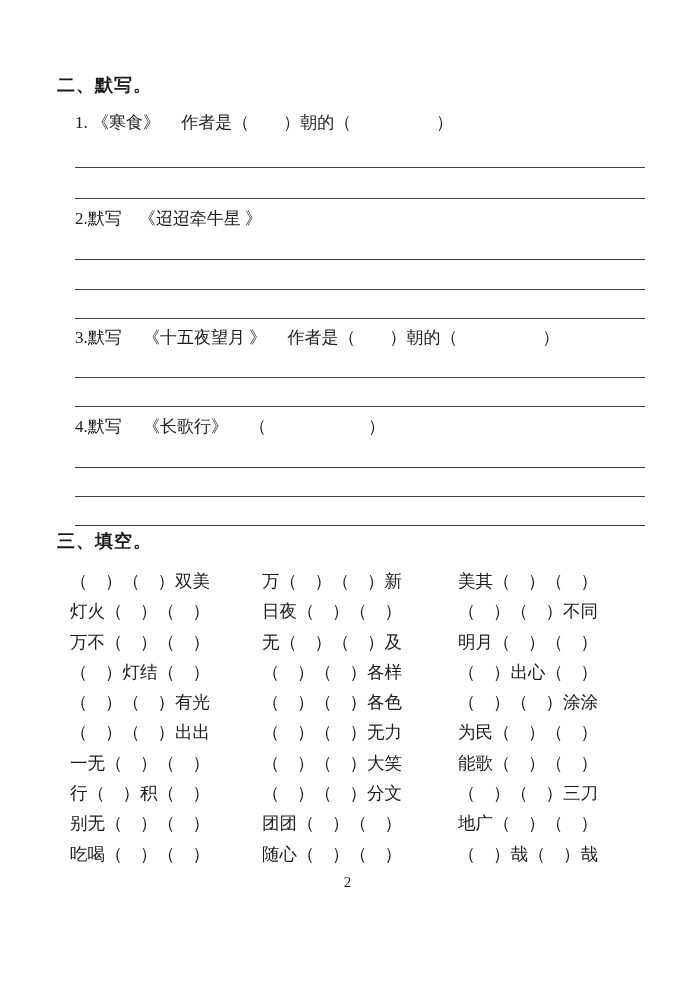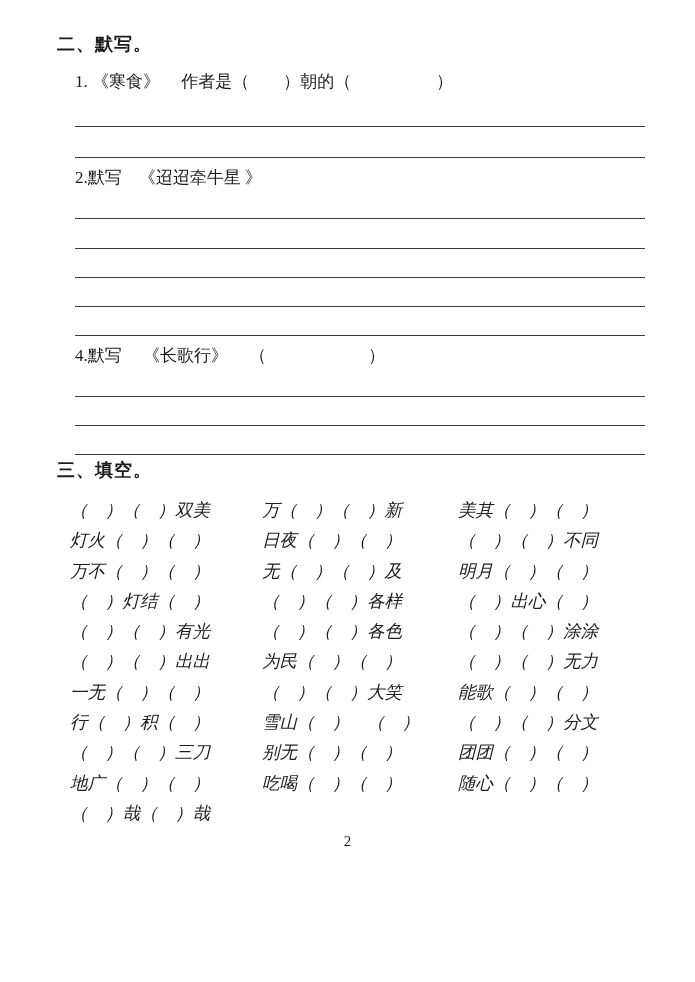--- a/index.html
+++ b/index.html
@@ -11,21 +11,21 @@
     width: 695px;
     height: 982px;
     font-family: "Liberation Serif", "DejaVu Serif", serif;
     color: #1c1c1c;
   }
   .page {
     position: relative;
     width: 695px;
     height: 982px;
     box-sizing: border-box;
-    padding-top: 33px;
+    padding-top: 74px;
     overflow: hidden;
     background: #ffffff;
   }
   .sec-title {
     margin: 0 0 0 57px;
     font-size: 18px;
     line-height: 22px;
     font-weight: 700;
     letter-spacing: 1px;
   }
@@ -47,21 +47,20 @@
     width: 588px;
     display: grid;
     grid-template-columns: 192px 196px 200px;
     grid-auto-rows: 30.3px;
   }
   .fill-cell {
     font-size: 17.5px;
     line-height: 30.3px;
     white-space: pre;
     overflow: hidden;
-    font-style: italic;
   }
   .page-number {
     margin-top: 4px;
     text-align: center;
     font-size: 15px;
     line-height: 18px;
   }
 </style>
 </head>
 <body>
@@ -72,20 +71,21 @@
 
   <p class="mx-item" style="margin-top:16px">1. 《寒食》　 作者是（　　）朝的（　　　　　）</p>
   <div class="ansline" style="margin-top:33px"></div>
   <div class="ansline" style="margin-top:30px"></div>
 
   <p class="mx-item" style="margin-top:9px">2.默写　《迢迢牵牛星 》</p>
   <div class="ansline" style="margin-top:29px"></div>
   <div class="ansline" style="margin-top:29px"></div>
   <div class="ansline" style="margin-top:28px"></div>
 
+  <p class="mx-item" style="margin-top:8px">3.默写　 《十五夜望月 》　 作者是（　　）朝的（　　　　　）</p>
   <div class="ansline" style="margin-top:28px"></div>
   <div class="ansline" style="margin-top:28px"></div>
 
   <p class="mx-item" style="margin-top:9px">4.默写　 《长歌行》　 （　　　　　　）</p>
   <div class="ansline" style="margin-top:29px"></div>
   <div class="ansline" style="margin-top:28px"></div>
   <div class="ansline" style="margin-top:28px"></div>
 
   <h2 class="sec-title" style="margin-top:4px">三、填空。</h2>
 
@@ -99,27 +99,26 @@
     <span class="fill-cell">万不（　）（　）</span>
     <span class="fill-cell">无（　）（　）及</span>
     <span class="fill-cell">明月（　）（　）</span>
     <span class="fill-cell">（　）灯结（　）</span>
     <span class="fill-cell">（　）（　）各样</span>
     <span class="fill-cell">（　）出心（　）</span>
     <span class="fill-cell">（　）（　）有光</span>
     <span class="fill-cell">（　）（　）各色</span>
     <span class="fill-cell">（　）（　）涂涂</span>
     <span class="fill-cell">（　）（　）出出</span>
+    <span class="fill-cell">（　）（　）无力</span>
     <span class="fill-cell">为民（　）（　）</span>
-    <span class="fill-cell">（　）（　）无力</span>
     <span class="fill-cell">一无（　）（　）</span>
     <span class="fill-cell">（　）（　）大笑</span>
     <span class="fill-cell">能歌（　）（　）</span>
     <span class="fill-cell">行（　）积（　）</span>
-    <span class="fill-cell">雪山（　）　（　）</span>
     <span class="fill-cell">（　）（　）分文</span>
     <span class="fill-cell">（　）（　）三刀</span>
     <span class="fill-cell">别无（　）（　）</span>
     <span class="fill-cell">团团（　）（　）</span>
     <span class="fill-cell">地广（　）（　）</span>
     <span class="fill-cell">吃喝（　）（　）</span>
     <span class="fill-cell">随心（　）（　）</span>
     <span class="fill-cell">（　）哉（　）哉</span>
   </div>
 

